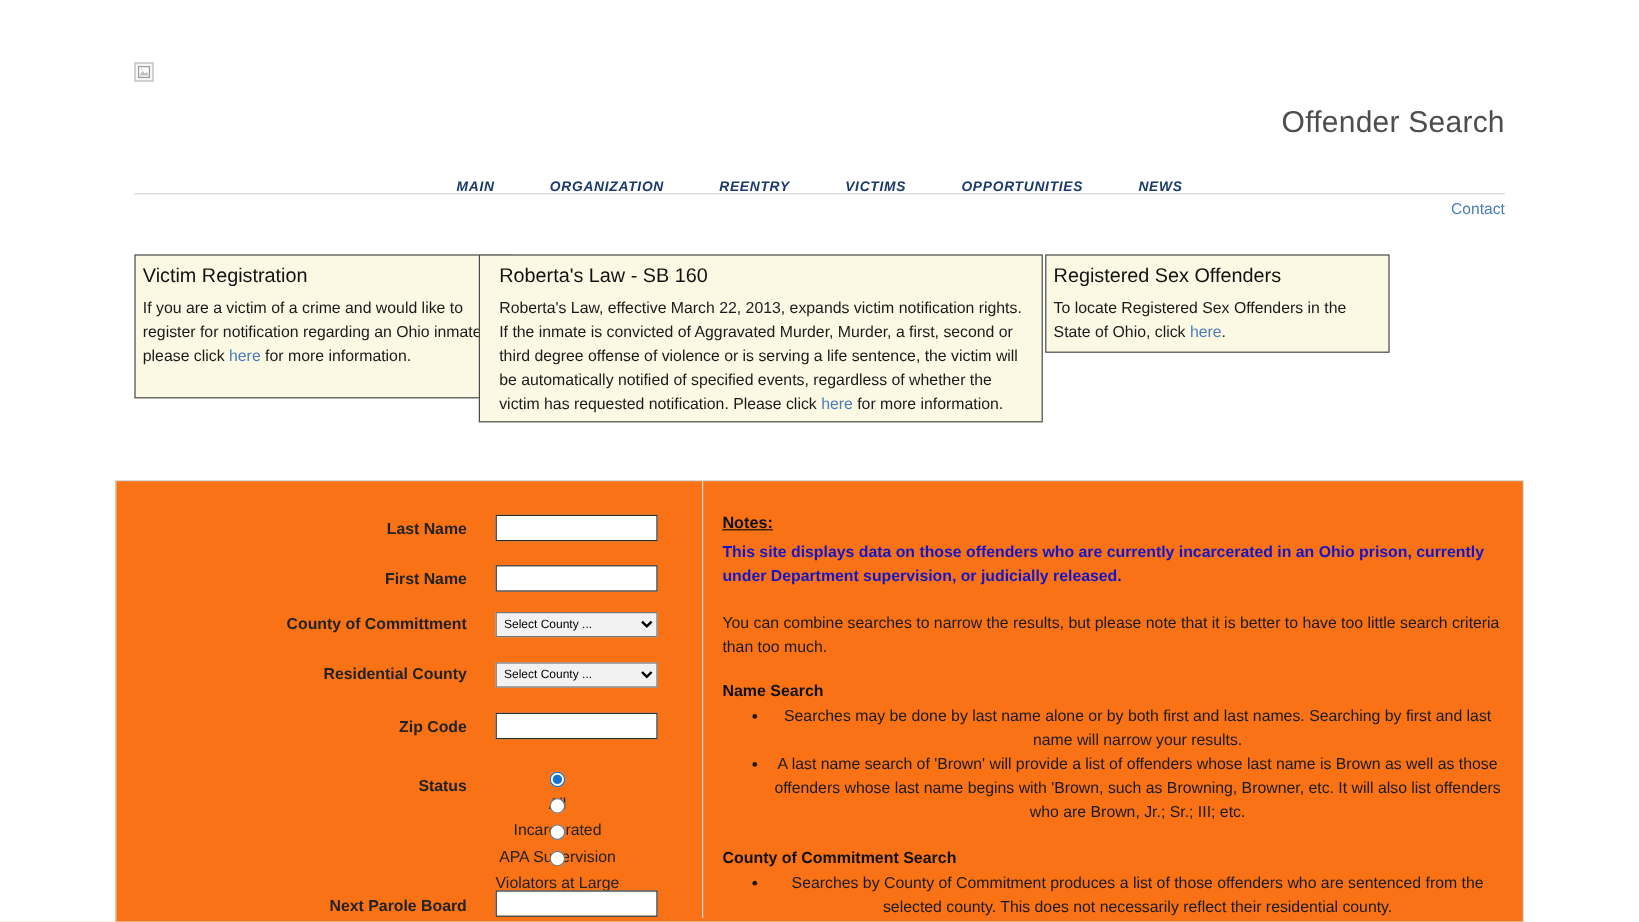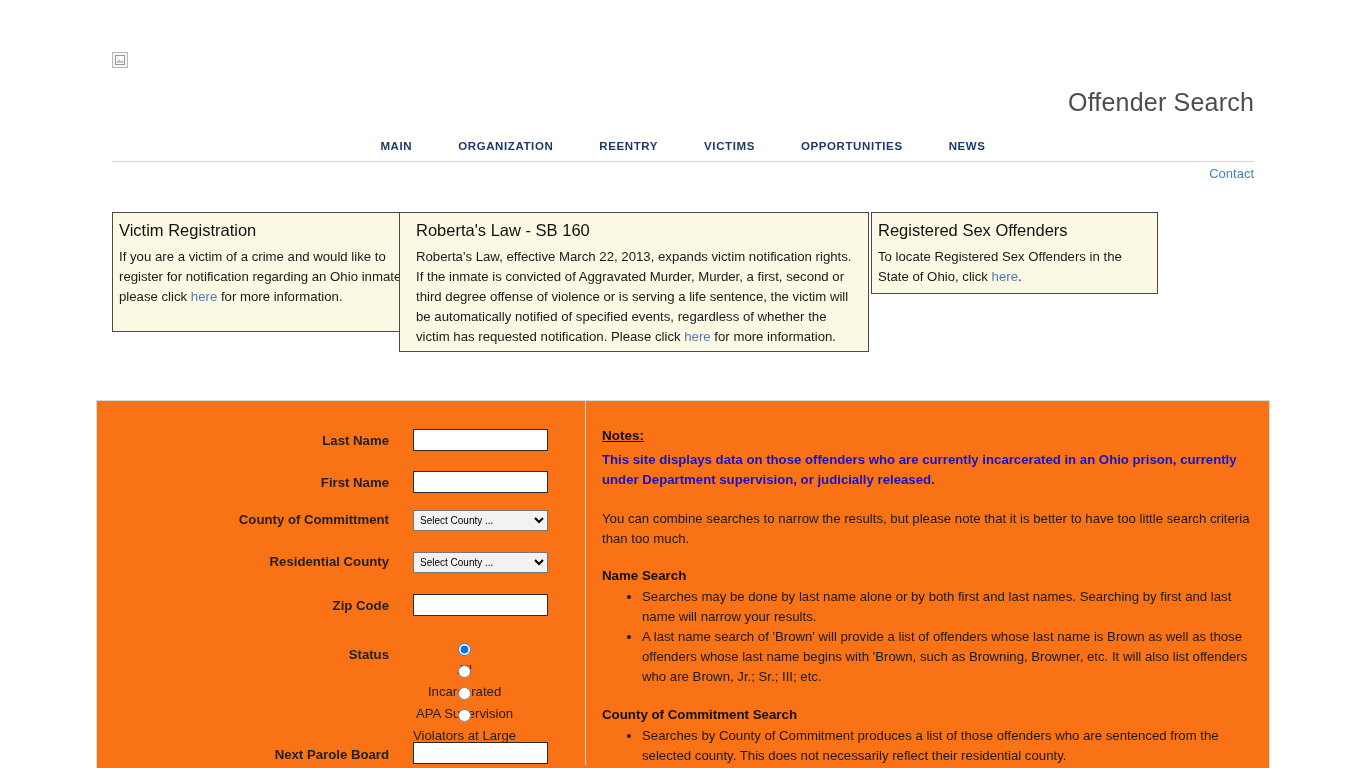--- a/index.html
+++ b/index.html
@@ -46,22 +46,23 @@
   }
 
   
   .nav {
     position: absolute;
     left: 112px; top: 130px;
     width: 1142px;
     height: 32px;
     display: flex;
     justify-content: center;
-    align-items: center;
+    align-items: flex-end;
     gap: 0px;
+    font-style: italic;
   }
   .nav-item {
     font-size: 11.5px;
     font-weight: bold;
     color: #1b3a6b;
     letter-spacing: 0.6px;
     padding: 0 23px;
     text-decoration: none;
     cursor: pointer;
     white-space: nowrap;
@@ -233,20 +234,21 @@
   }
   .notes-subhead {
     font-size: 13.3px;
     font-weight: bold;
     margin: 0 0 4px 0;
     color: #111;
   }
   .notes ul {
     margin: 0 0 20px 0;
     padding-left: 40px;
+    text-align: center;
   }
   .notes li {
     font-size: 13.2px;
     line-height: 20px;
     margin-bottom: 0px;
   }
 </style>
 </head>
 <body>
 

